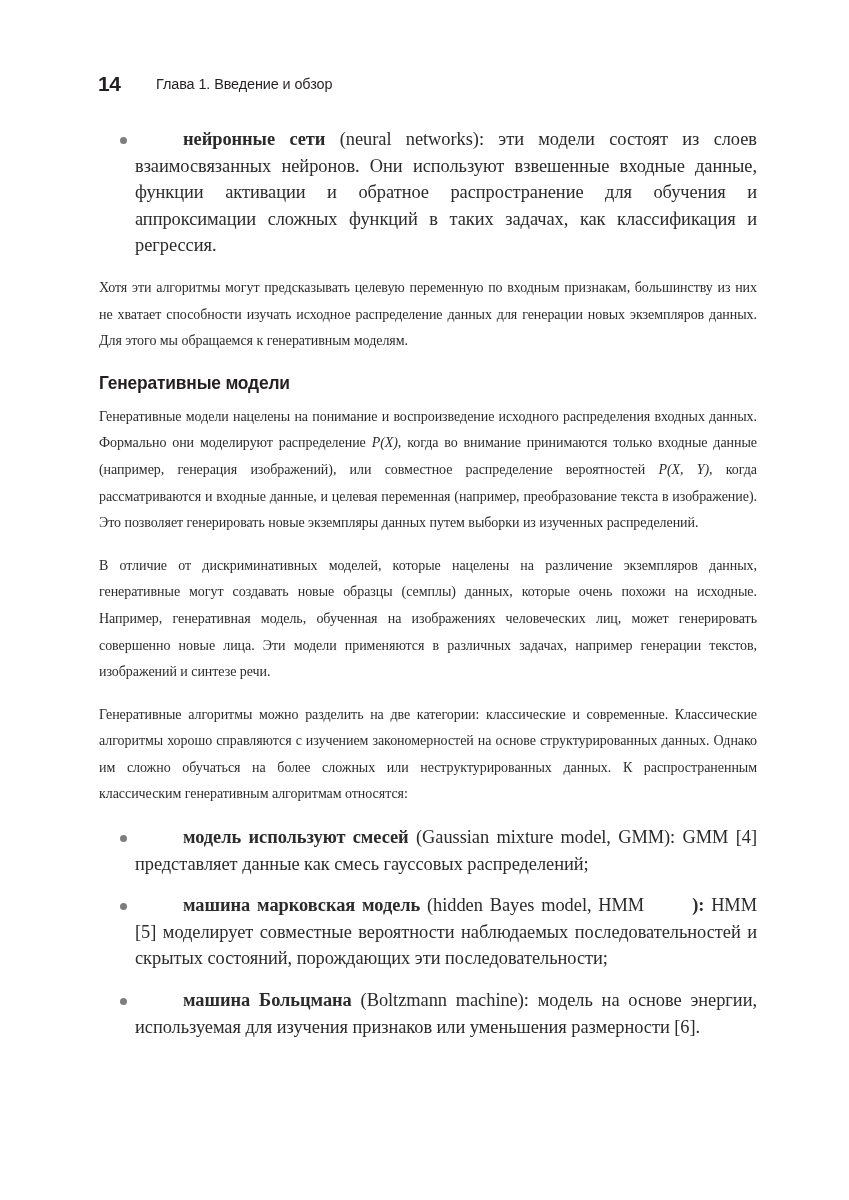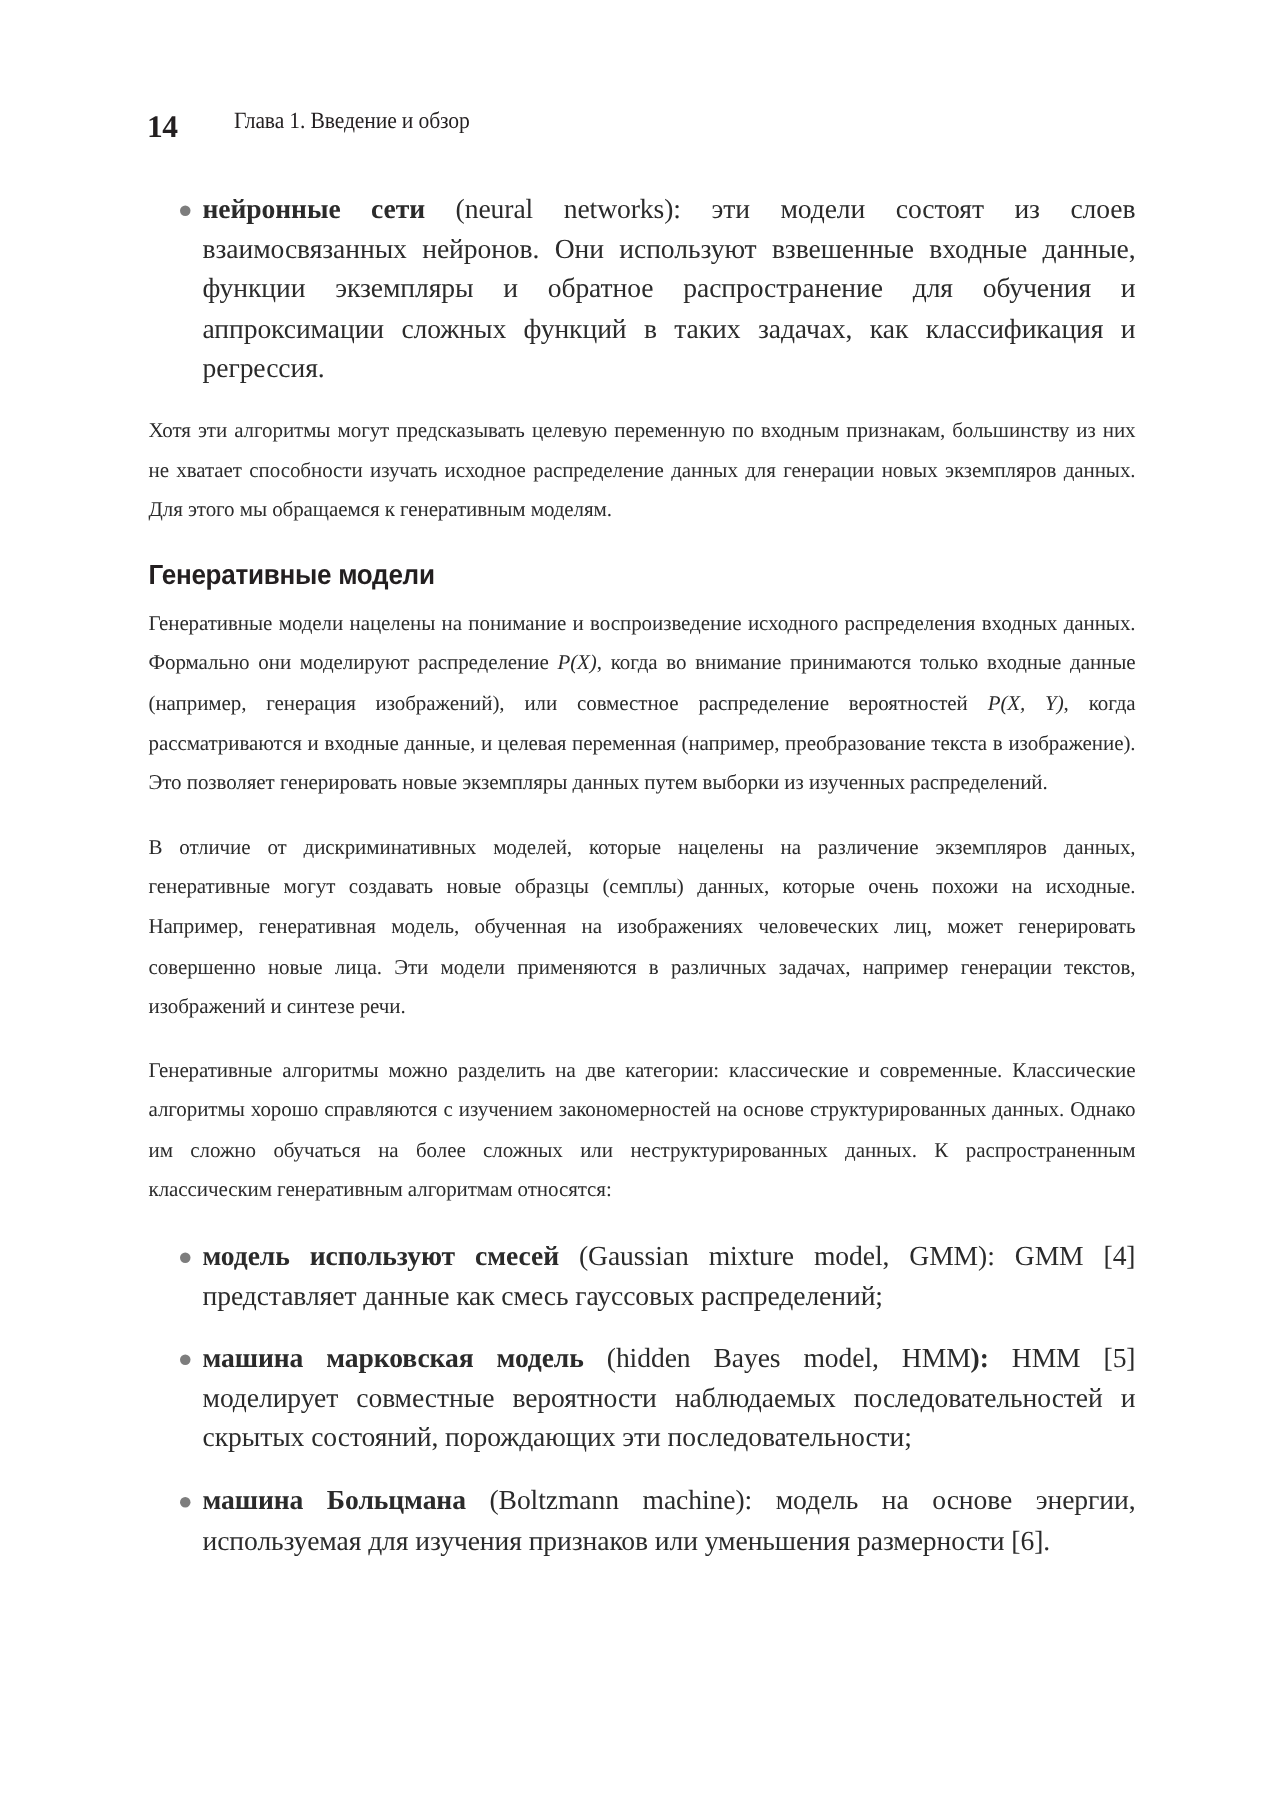--- a/index.html
+++ b/index.html
@@ -26,22 +26,22 @@
     height: 1200px;
     background: #ffffff;
   }
 
   
   .running-head {
     position: absolute;
     left: 98px;
     top: 72px;
     display: flex;
-    align-items: flex-start;
-    font-family: Liberation Serif, serif;
+    align-items: center;
+    font-family: Liberation Sans, sans-serif;
     color: #231f20;
   }
   .folio {
     font-weight: bold;
     font-size: 21px;
     letter-spacing: -0.4px;
     width: 58px;
     display: inline-block;
   }
   .running-title {
@@ -107,21 +107,21 @@
   ul.bullets li .dot {
     position: absolute;
     left: 21px;
     top: 11px;
     width: 7px;
     height: 7px;
     border-radius: 50%;
     background: #7d7d7d;
   }
 
-  b, strong { font-weight: bold; }
+  b, strong { font-weight: bold; margin-left: 48px; }
 
   .mathvar {
     font-style: italic;
     font-family: "Liberation Serif", "DejaVu Serif", serif;
   }
 </style>
 </head>
 <body>
 
 <div class="page">
@@ -129,21 +129,21 @@
   <div class="running-head">
     <span class="folio">14</span>
     <span class="running-title">Глава 1. Введение и обзор</span>
   </div>
 
   <div class="column">
 
     <ul class="bullets">
       <li>
         <span class="dot"></span>
-        <b>нейронные сети</b><span> (neural networks): эти модели состоят из слоев взаимосвязанных нейронов. Они используют взвешенные входные данные, функции экземпляры и обратное распространение для обучения и аппроксимации сложных функций в таких задачах, как классификация и регрессия.</span>
+        <b>нейронные сети</b><span> (neural networks): эти модели состоят из слоев взаимосвязанных нейронов. Они используют взвешенные входные данные, функции активации и обратное распространение для обучения и аппроксимации сложных функций в таких задачах, как классификация и регрессия.</span>
       </li>
     </ul>
 
     <p class="para">Хотя эти алгоритмы могут предсказывать целевую переменную по входным признакам, большинству из них не хватает способности изучать исходное распределение данных для генерации новых экземпляров данных. Для этого мы обращаемся к генеративным моделям.</p>
 
     <h2 class="subhead">Генеративные модели</h2>
 
     <p class="para"><span>Генеративные модели нацелены на понимание и воспроизведение исходного распределения входных данных. Формально они моделируют распределение </span><span class="mathvar">P(X)</span><span>, когда во внимание принимаются только входные данные (например, генерация изображений), или совместное распределение вероятностей </span><span class="mathvar">P(X, Y)</span><span>, когда рассматриваются и входные данные, и целевая переменная (например, преобразование текста в изображение). Это позволяет генерировать новые экземпляры данных путем выборки из изученных распределений.</span></p>
 
     <p class="para">В отличие от дискриминативных моделей, которые нацелены на различение экземпляров данных, генеративные могут создавать новые образцы (семплы) данных, которые очень похожи на исходные. Например, генеративная модель, обученная на изображениях человеческих лиц, может генерировать совершенно новые лица. Эти модели применяются в различных задачах, например генерации текстов, изображений и синтезе речи.</p>

